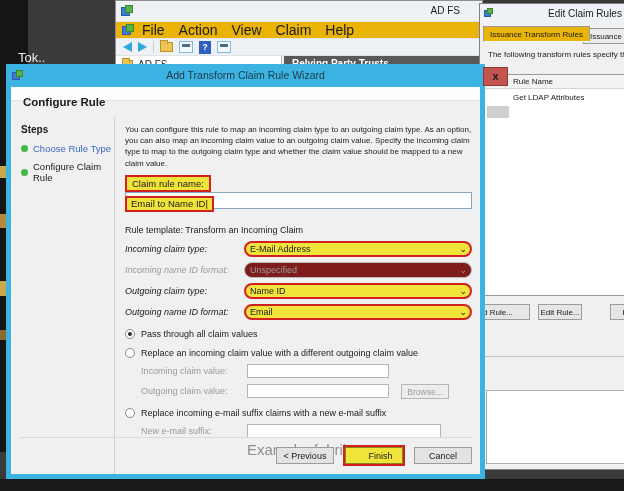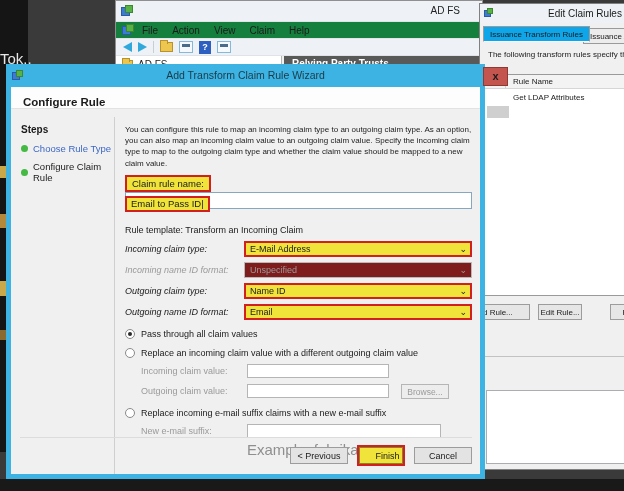--- a/index.html
+++ b/index.html
@@ -2,28 +2,28 @@
 <html><head>
 <meta charset="utf-8">
 <style>
   * { margin:0; padding:0; box-sizing:border-box; }
   html,body { width:624px; height:491px; overflow:hidden; }
   body { position:relative; background:#3a3a3a; font-family:"Liberation Sans", sans-serif; color:#1a1a1a; }
   .abs { position:absolute; }
 
   
   #desktop-black { left:0; top:28; width:28px; height:452px; background:#151515; }
-  #tok-label { left:0; top:50px; color:#e8e8e8; font-size:15px; }
+  #tok-label { left:18px; top:50px; color:#e8e8e8; font-size:13px; }
   .speck { left:0; width:6px; background:#c9a84a; }
 
   
   #console { left:115px; top:0; width:368px; height:478px; background:#f0f0f0; border:1px solid #8f8f8f; z-index:1; }
   #console-titlebar { left:0; top:0; right:0; height:21px; background:#eef2f6; border-bottom:1px solid #e0e4e8; }
   #console-title { right:22px; top:4px; font-size:10px; color:#222; }
-  #console-menubar { left:0; top:21px; right:0; height:17px; background:#15803d; border-bottom:1px solid #e3e6e9; display:flex; align-items:center; gap:14px; padding-left:26px; font-size:10px; }
+  #console-menubar { left:0; top:21px; right:0; height:17px; background:#eab308; border-bottom:1px solid #e3e6e9; display:flex; align-items:flex-end; gap:14px; padding-left:26px; font-size:14px; }
   #console-toolbar { left:0; top:38px; right:0; height:17px; background:#eef1f5; border-bottom:1px solid #dfe3e7; display:flex; align-items:center; gap:6px; padding-left:7px; }
   #console-tree { left:0; top:55px; width:166px; bottom:0; background:#fff; border-right:1px solid #b5b5b5; padding:3px 0 0 6px; font-size:10px; }
   .tree-row { display:flex; align-items:center; gap:5px; }
   #content-header { left:168px; top:55px; right:0; height:16px; background:#595959; color:#fff; font-weight:bold; font-size:10px; padding:2px 0 0 8px; }
 
   .app-icon { position:relative; width:13px; height:13px; flex:0 0 auto; }
   .app-icon .b1 { position:absolute; left:0; top:2px; width:9px; height:9px; background:#3a7bd5; border:1px solid #2b5ba0; }
   .app-icon .b2 { position:absolute; left:4px; top:0; width:8px; height:8px; background:#58b347; border:1px solid #3f8631; }
   .arr-l { width:0; height:0; border-top:5px solid transparent; border-bottom:5px solid transparent; border-right:9px solid #2fa8dc; }
   .arr-r { width:0; height:0; border-top:5px solid transparent; border-bottom:5px solid transparent; border-left:9px solid #2fa8dc; }
@@ -32,21 +32,21 @@
   .folder-icon:before { content:""; position:absolute; left:-1px; top:-3px; width:6px; height:3px; background:#ecc64e; border:1px solid #b8922a; border-bottom:none; }
   .win-ic { width:14px; height:12px; border:1px solid #82b9dc; background:#f6f9fb; position:relative; }
   .win-ic:after { content:""; position:absolute; left:2px; top:2px; right:2px; height:3px; background:#4a6c8c; }
   .help-ic { width:12px; height:13px; background:#2d5fc0; color:#fff; font-size:9px; font-weight:bold; text-align:center; line-height:13px; }
 
   
   #edit-dialog { left:479px; top:3px; width:230px; height:467px; background:#f0f0f0; border:1px solid #808080; z-index:10; }
   #edit-titlebar { left:0; top:0; right:0; height:19px; background:#eef2f6; display:flex; align-items:center; gap:5px; padding-left:4px; }
   #edit-title { position:absolute; left:68px; top:4px; font-size:10px; white-space:nowrap; }
   .tab { position:absolute; top:24px; font-size:8px; padding:3px 6px 2px; border:1px solid #9a9a9a; background:#ececec; white-space:nowrap; }
-  #tab-transform { left:3px; top:22px; background:#0ea5e9; border-bottom:1px solid #fcfcfc; z-index:2; }
+  #tab-transform { left:3px; top:22px; background:#eab308; border-bottom:1px solid #fcfcfc; z-index:2; }
   #tab-authorization { left:103px; }
   #edit-desc { left:8px; top:46px; width:300px; font-size:8px; white-space:nowrap; }
   #rules-list { left:-40px; top:70px; width:280px; height:222px; background:#fff; border:1px solid #9a9a9a; }
   #rules-header { position:absolute; left:0; top:0; right:0; height:14px; background:#f3f3f3; border-bottom:1px solid #d6d6d6; font-size:8px; display:flex; }
   #col-order { width:65px; text-align:right; padding:2px 4px 0 0; border-right:1px solid #d0d0d0; overflow:hidden; }
   #col-name { padding:2px 0 0 7px; }
   #rules-row1 { position:absolute; left:72px; top:18px; font-size:8px; white-space:nowrap; }
   #sel-cell { position:absolute; left:46px; top:31px; width:22px; height:12px; background:#cfcfcf; }
   .ed-btn { position:absolute; top:300px; height:16px; background:#e6e6e6; border:1px solid #9c9c9c; font-size:8px; text-align:center; padding-top:3px; white-space:nowrap; overflow:hidden; }
   #btn-add-rule { left:-24px; width:74px; }
@@ -54,54 +54,54 @@
   #btn-remove-rule { left:130px; width:80px; }
   #edit-sep { left:0; top:352px; right:0; height:1px; background:#c2c2c2; }
   #edit-descbox { left:6px; top:386px; width:260px; height:74px; background:#fff; border:1px solid #abadb3; }
 
   
   #wizard { left:6px; top:64px; width:479px; height:415px; z-index:30; }
   #wiz-titlebar { position:absolute; left:0; top:0; right:0; height:23px; background:#3cb3e2; display:flex; align-items:center; }
   #wiz-title { position:absolute; left:0; right:0; top:5px; text-align:center; font-size:10.5px; color:#1d3a47; }
   #wiz-close { position:absolute; right:-23px; top:3px; width:25px; height:19px; background:#c4554e; border:1px solid #8e3a32; color:#1a1a1a; font-size:11px; font-weight:bold; text-align:center; line-height:17px; z-index:40; }
   #wiz-body { position:absolute; left:0; top:23px; right:0; bottom:0; background:#f0f0f0; border:5px solid #3cb3e2; border-top:none; }
-  #wiz-header { position:absolute; left:0; top:0; right:0; height:22px; background:#fdfdfd; border-bottom:1px solid #e2e2e2; }
+  #wiz-header { position:absolute; left:0; top:0; right:0; height:14px; background:#fdfdfd; border-bottom:1px solid #e2e2e2; }
   #wiz-page-title { position:absolute; left:12px; top:9px; font-weight:bold; font-size:11.5px; }
   #wiz-steps { position:absolute; left:0; top:30px; width:104px; bottom:0; border-right:1px solid #cfcfcf; padding:7px 0 0 10px; }
   #steps-header { font-weight:bold; font-size:10px; margin-bottom:8px; }
   .step-item { display:flex; align-items:center; gap:5px; margin-bottom:7px; font-size:9.5px; }
   .bullet { width:7px; height:7px; border-radius:50%; background:#44b944; flex:0 0 auto; }
   #step-1 span.lbl { color:#3b67c6; }
   #wiz-content { position:absolute; left:105px; top:30px; right:0; bottom:0; padding:7px 8px 0 9px; }
   #wiz-intro { font-size:8px; line-height:1.4; color:#222; width:352px; }
   .hl { background:#f0e43b; border:2px solid #d21f1f; }
   #claim-name-label { display:inline-block; margin-top:6px; padding:1px 5px; font-size:9.5px; }
   #claim-name-input { margin-top:0; height:17px; background:#fff; border:1px solid #86a7bf; }
   #claim-name-value { display:inline-block; padding:0 4px 1px; font-size:9.5px; margin:-1px 0 0 -1px; }
   #rule-template { font-size:9px; margin:16px 0 6px; }
   .field-row { display:flex; align-items:center; margin-bottom:5px; }
   .field-label { width:119px; font-size:9px; flex:0 0 auto;font-style:italic; }
-  .combo { flex:1; height:16px; font-size:9px; display:flex; align-items:center; justify-content:space-between; padding:0 4px 0 5px; }
+  .combo { flex:1; height:16px; font-size:9px; display:flex; align-items:center; justify-content:space-between; padding:0 4px 0 5px;border-radius:8px; }
   .combo.hl { padding:0 3px 0 4px; }
   .combo.disabled { background:#7f1d1d; border:1px solid #b9b9b9; color:#9a9a9a; }
   .disabled-label { color:#9a9a9a; }
   .ddarrow { font-size:9px; line-height:10px; }
   .radio-row { display:flex; align-items:center; gap:6px; margin:9px 0 0; font-size:9px; }
   .radio { width:10px; height:10px; border-radius:50%; border:1px solid #8a8a8a; background:#fff; position:relative; flex:0 0 auto; }
   .radio.sel:after { content:""; position:absolute; left:2px; top:2px; width:4px; height:4px; border-radius:50%; background:#2a2a2a; }
   .sub-row { display:flex; align-items:center; margin:6px 0 0 16px; font-size:9px; }
   .sub-label { width:106px; flex:0 0 auto; }
   .sub-input { width:142px; height:14px; background:#fff; border:1px solid #b5b5b5; }
   .sub-input.wide { width:194px; }
   #browse-btn { margin-left:12px; width:48px; height:15px; background:#ededed; border:1px solid #b5b5b5; color:#9a9a9a; font-size:8.5px; text-align:center; padding-top:2px; }
   #suffix-hint { margin:3px 0 0 122px; font-size:15px; color:#8f8f8f; }
   #wiz-footer { position:absolute; left:9px; right:8px; bottom:8px; border-top:1px solid #dcdcdc; padding-top:7px; display:flex; justify-content:flex-end; align-items:center; gap:9px; }
   .wiz-btn { width:58px; height:17px; background:#e3e3e3; border:1px solid #9c9c9c; font-size:9px; text-align:center; padding-top:3px; }
   #finish-wrap { padding:0; }
-  #finish-btn { width:44px; height:17px; font-size:9px; text-align:center; padding-top:3px; background:#f0e43b; border:1px solid #8a8324;padding-left:13px; }
+  #finish-btn { width:58px; height:17px; font-size:9px; text-align:center; padding-top:3px; background:#f0e43b; border:1px solid #8a8324;padding-left:13px; }
 
   
   #taskbar { left:0; top:479px; width:624px; height:12px; background:#191919; z-index:50; }
 </style>
 </head>
 <body>
 
 <div class="abs" id="desktop-black"></div>
 <div class="abs" id="tok-label">Tok..</div>
 <div class="abs speck" style="top:166px;height:12px;"></div>
@@ -190,21 +190,21 @@
       </div>
       <div class="step-item" id="step-2">
         <span class="bullet"></span>
         <span class="lbl">Configure Claim Rule</span>
       </div>
     </div>
     <div id="wiz-content">
       <div id="wiz-intro">You can configure this rule to map an incoming claim type to an outgoing claim type. As an option, you can also map an incoming claim value to an outgoing claim value. Specify the incoming claim type to map to the outgoing claim type and whether the claim value should be mapped to a new claim value.</div>
       <div id="claim-name-label" class="hl">Claim rule name:</div>
       <div id="claim-name-input">
-        <span id="claim-name-value" class="hl">Email to Pass ID|</span>
+        <span id="claim-name-value" class="hl">Email to Name ID|</span>
       </div>
       <div id="rule-template">Rule template: Transform an Incoming Claim</div>
 
       <div class="field-row">
         <div class="field-label">Incoming claim type:</div>
         <div class="combo hl">
           <span>E-Mail Address</span>
           <span class="ddarrow">⌄</span>
         </div>
       </div>

